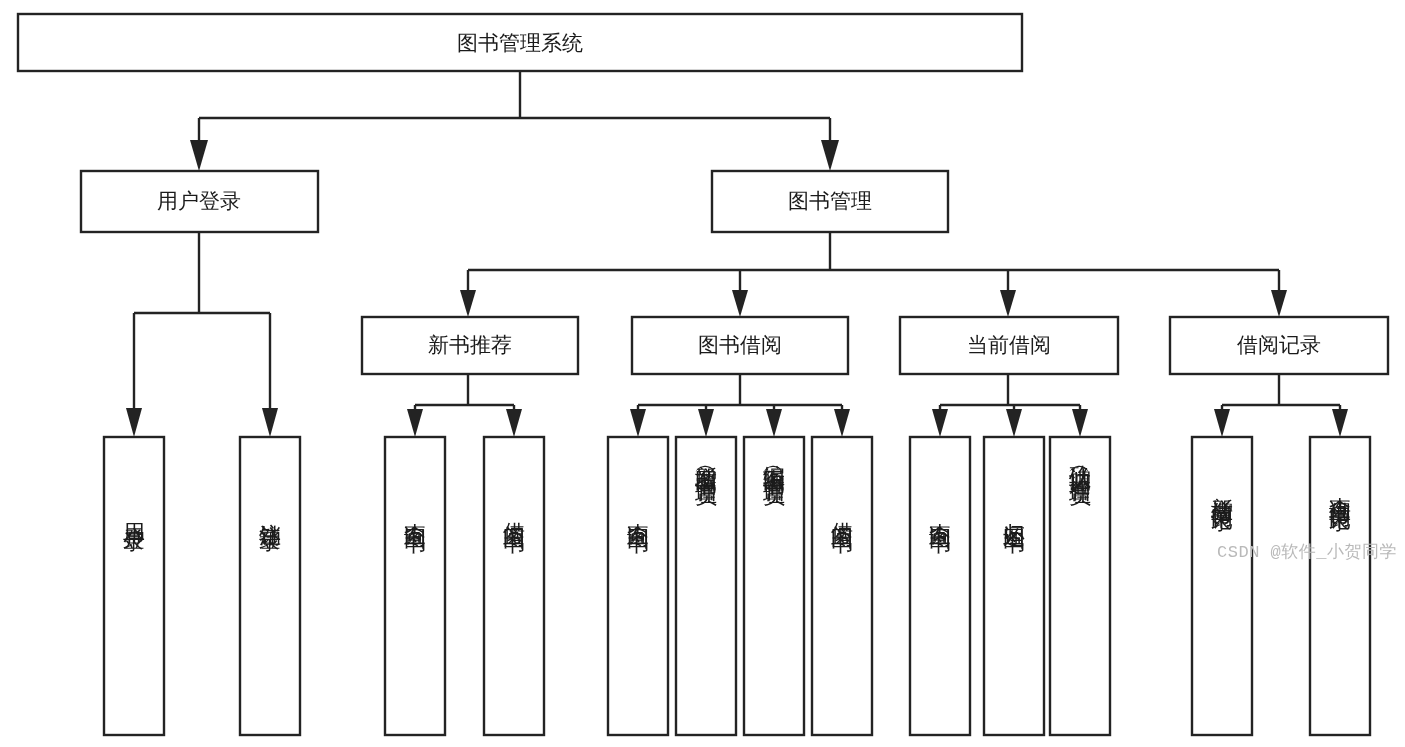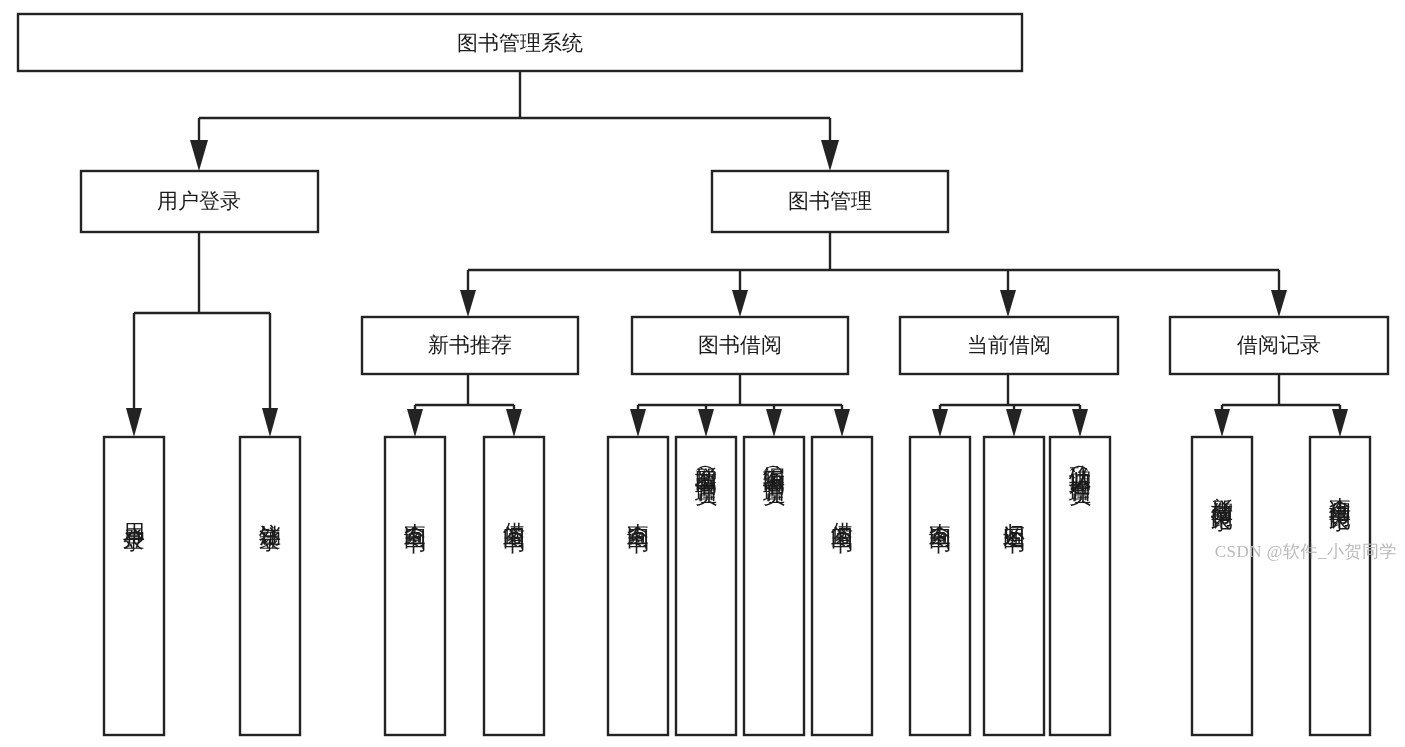--- a/index.html
+++ b/index.html
@@ -63,21 +63,21 @@
     font-size: 22px;
     line-height: 1;
     letter-spacing: 3px;
     color: #1b1b1b;
     white-space: nowrap;
   }
   .watermark {
     position: absolute;
     right: 8px;
     bottom: 4px;
-    font-family: Liberation Serif, serif;
+    font-family: Liberation Mono, monospace;
     font-size: 17px;
     color: #b9b9b9;
     letter-spacing: 0.5px;
     white-space: nowrap;
     margin-left: 27px;
   }
 </style>
 </head>
 <body>
 

